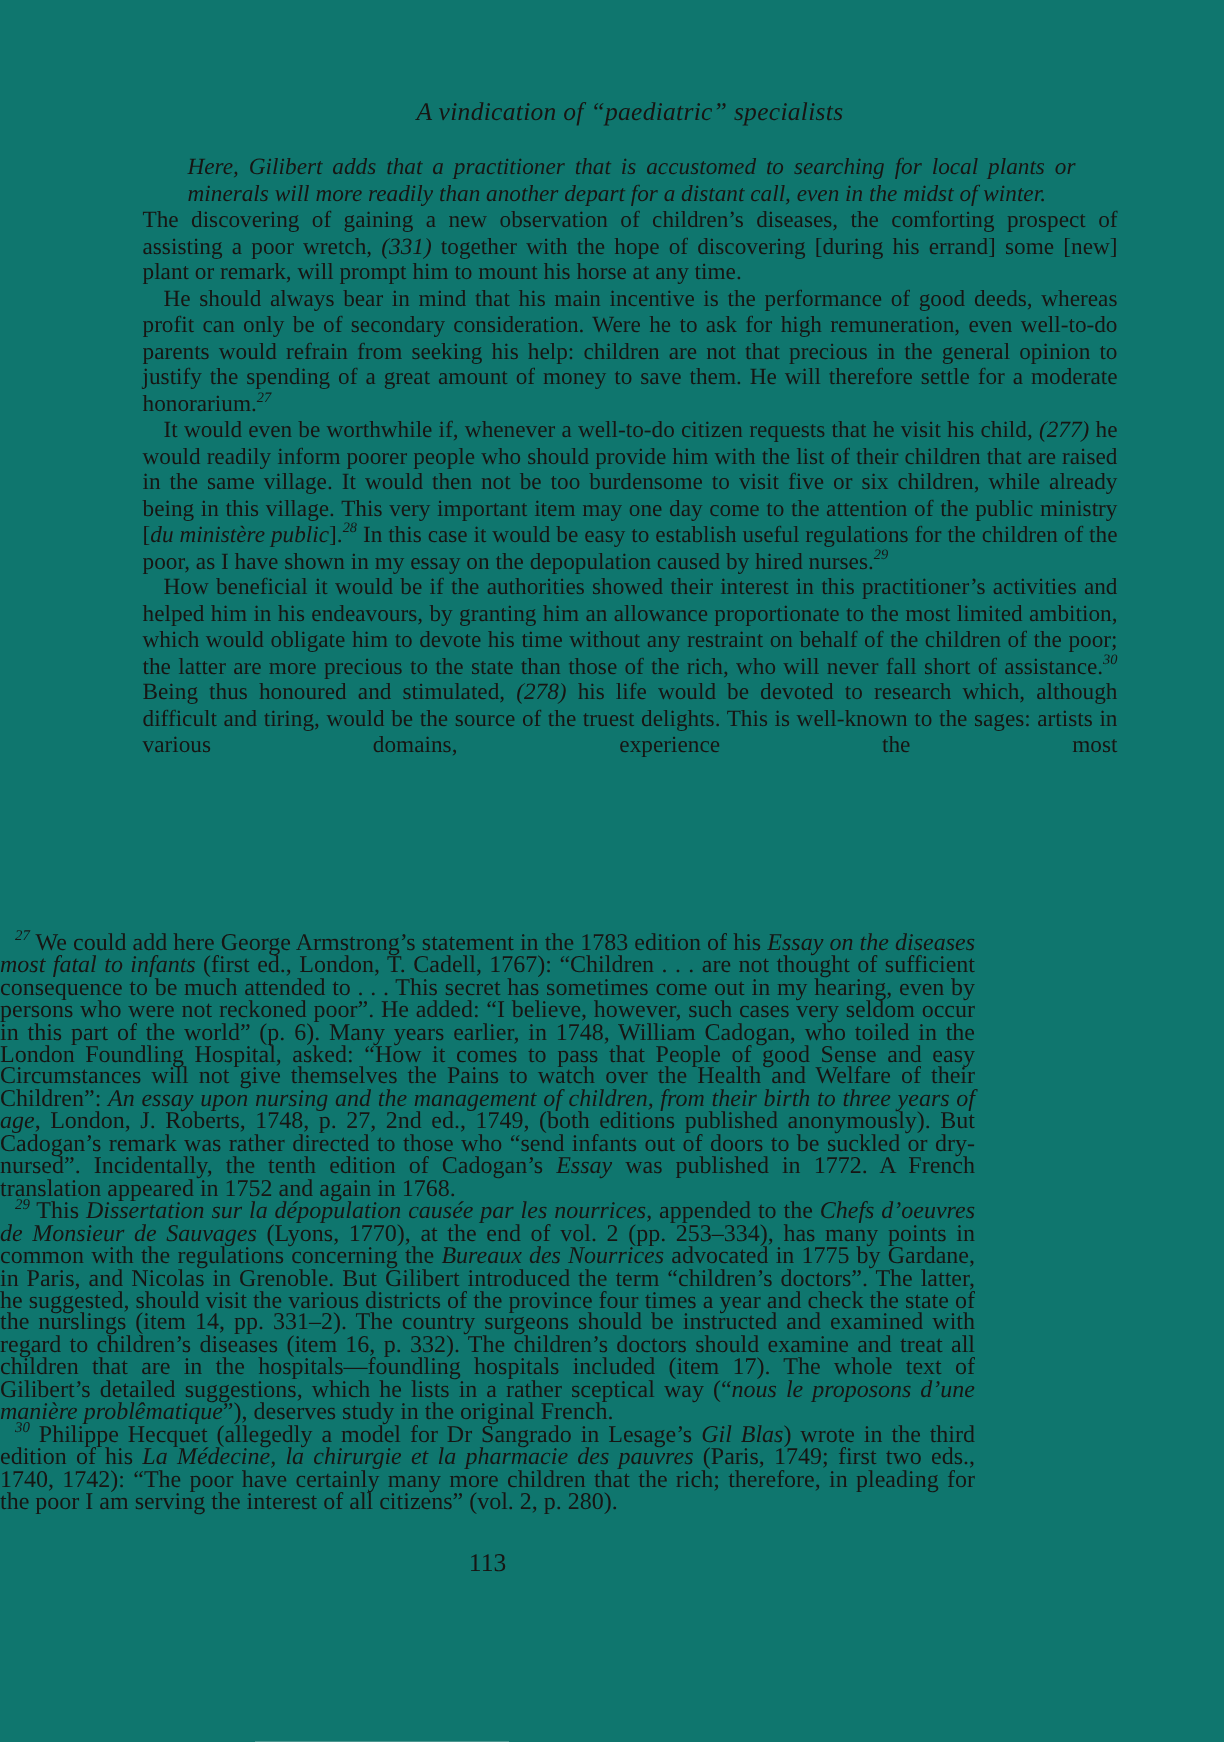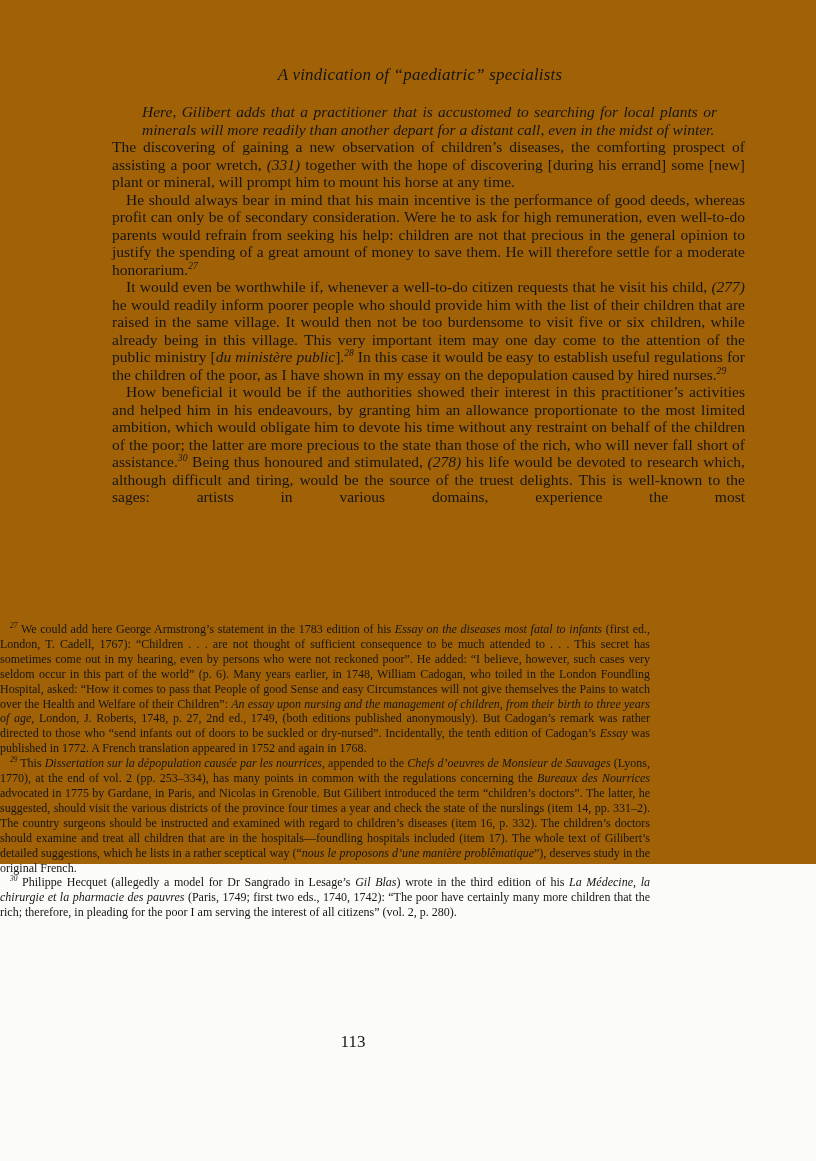--- a/index.html
+++ b/index.html
@@ -3,22 +3,22 @@
 <meta charset="utf-8">
 <style>
   html, body { margin: 0; padding: 0; }
   body {
     width: 816px; height: 1161px;
     background: #fbfbf8;
     overflow: hidden;
   }
   .page {
     position: relative;
-    width: 816px; height: 864px;
-    background: #a16207;
+    width: 816px; height: 1161px;
+    background: #0f766e;
     color: #171513;
     font-family: "Liberation Serif", "DejaVu Serif", serif;
     -webkit-font-smoothing: antialiased;
   }
   .text-block {
     position: absolute;
     left: 95px; top: 0;
     width: 650px;
   }
   .title {
@@ -28,66 +28,64 @@
     font-weight: normal;
     font-style: italic;
     text-align: center;
     letter-spacing: 0.2px;
   }
   .bodytext {
     margin-top: 18px;
     font-size: 15.5px;
     line-height: 17.5px;
     text-align: justify;
-    margin-left: 17px;
   }
   p { margin: 0; padding: 0; }
   .quote {
     margin-left: 30px;
     margin-right: 28px;
     font-style: italic;
   }
   .ind { text-indent: 14px; }
   .cont { text-align-last: justify; }
   .footnotes {
     position: absolute;
     left: 0; top: 622px;
     width: 650px;
-    font-size: 12px;
+    font-size: 16px;
     line-height: 14.9px;
     text-align: justify;
   }
   .fn { text-indent: 10px; }
   .it { font-style: italic; }
   sup.sup {
     font-size: 0.62em;
     vertical-align: super;
     line-height: 0;
     font-style: italic;
   }
   .pageno {
     position: absolute;
     left: 0; top: 1032px;
     width: 650px;
     text-align: center;
     font-size: 17px;
-    padding-left: 28px;
   }
 </style>
 </head>
 <body>
 
 <div class="page">
   <div class="text-block">
 
     <h1 class="title">A vindication of “paediatric” specialists</h1>
 
     <div class="bodytext">
       <p class="quote"><span class="">Here, Gilibert adds that a practitioner that is accustomed to searching for local plants or minerals will more readily than another depart for a distant call, even in the midst of winter.</span></p>
-      <p><span class="">The discovering of gaining a new observation of children’s diseases, the comforting prospect of assisting a poor wretch, </span><span class="it">(331)</span><span class=""> together with the hope of discovering [during his errand] some [new] plant or mineral, will prompt him to mount his horse at any time.</span></p>
+      <p><span class="">The discovering of gaining a new observation of children’s diseases, the comforting prospect of assisting a poor wretch, </span><span class="it">(331)</span><span class=""> together with the hope of discovering [during his errand] some [new] plant or remark, will prompt him to mount his horse at any time.</span></p>
       <p class="ind"><span class="">He should always bear in mind that his main incentive is the performance of good deeds, whereas profit can only be of secondary consideration. Were he to ask for high remuneration, even well-to-do parents would refrain from seeking his help: children are not that precious in the general opinion to justify the spending of a great amount of money to save them. He will therefore settle for a moderate honorarium.</span><sup class="sup">27</sup></p>
       <p class="ind"><span class="">It would even be worthwhile if, whenever a well-to-do citizen requests that he visit his child, </span><span class="it">(277)</span><span class=""> he would readily inform poorer people who should provide him with the list of their children that are raised in the same village. It would then not be too burdensome to visit five or six children, while already being in this village. This very important item may one day come to the attention of the public ministry [</span><span class="it">du ministère public</span><span class="">].</span><sup class="sup">28</sup><span class=""> In this case it would be easy to establish useful regulations for the children of the poor, as I have shown in my essay on the depopulation caused by hired nurses.</span><sup class="sup">29</sup></p>
       <p class="ind cont"><span class="">How beneficial it would be if the authorities showed their interest in this practitioner’s activities and helped him in his endeavours, by granting him an allowance proportionate to the most limited ambition, which would obligate him to devote his time without any restraint on behalf of the children of the poor; the latter are more precious to the state than those of the rich, who will never fall short of assistance.</span><sup class="sup">30</sup><span class=""> Being thus honoured and stimulated, </span><span class="it">(278)</span><span class=""> his life would be devoted to research which, although difficult and tiring, would be the source of the truest delights. This is well-known to the sages: artists in various domains, experience the most</span></p>
     </div>
 
   </div>
 
   <div class="text-block footnotes">
     <p class="fn"><sup class="sup">27</sup><span class=""> We could add here George Armstrong’s statement in the 1783 edition of his </span><span class="it">Essay on the diseases most fatal to infants</span><span class=""> (first ed., London, T. Cadell, 1767): “Children . . . are not thought of sufficient consequence to be much attended to . . . This secret has sometimes come out in my hearing, even by persons who were not reckoned poor”. He added: “I believe, however, such cases very seldom occur in this part of the world” (p. 6). Many years earlier, in 1748, William Cadogan, who toiled in the London Foundling Hospital, asked: “How it comes to pass that People of good Sense and easy Circumstances will not give themselves the Pains to watch over the Health and Welfare of their Children”: </span><span class="it">An essay upon nursing and the management of children, from their birth to three years of age</span><span class="">, London, J. Roberts, 1748, p. 27, 2nd ed., 1749, (both editions published anonymously). But Cadogan’s remark was rather directed to those who “send infants out of doors to be suckled or dry-nursed”. Incidentally, the tenth edition of Cadogan’s </span><span class="it">Essay</span><span class=""> was published in 1772. A French translation appeared in 1752 and again in 1768.</span></p>
     <p class="fn"><sup class="sup">29</sup><span class=""> This </span><span class="it">Dissertation sur la dépopulation causée par les nourrices</span><span class="">, appended to the </span><span class="it">Chefs d’oeuvres de Monsieur de Sauvages</span><span class=""> (Lyons, 1770), at the end of vol. 2 (pp. 253–334), has many points in common with the regulations concerning the </span><span class="it">Bureaux des Nourrices</span><span class=""> advocated in 1775 by Gardane, in Paris, and Nicolas in Grenoble. But Gilibert introduced the term “children’s doctors”. The latter, he suggested, should visit the various districts of the province four times a year and check the state of the nurslings (item 14, pp. 331–2). The country surgeons should be instructed and examined with regard to children’s diseases (item 16, p. 332). The children’s doctors should examine and treat all children that are in the hospitals—foundling hospitals included (item 17). The whole text of Gilibert’s detailed suggestions, which he lists in a rather sceptical way (“</span><span class="it">nous le proposons d’une manière problêmatique</span><span class="">”), deserves study in the original French.</span></p>

